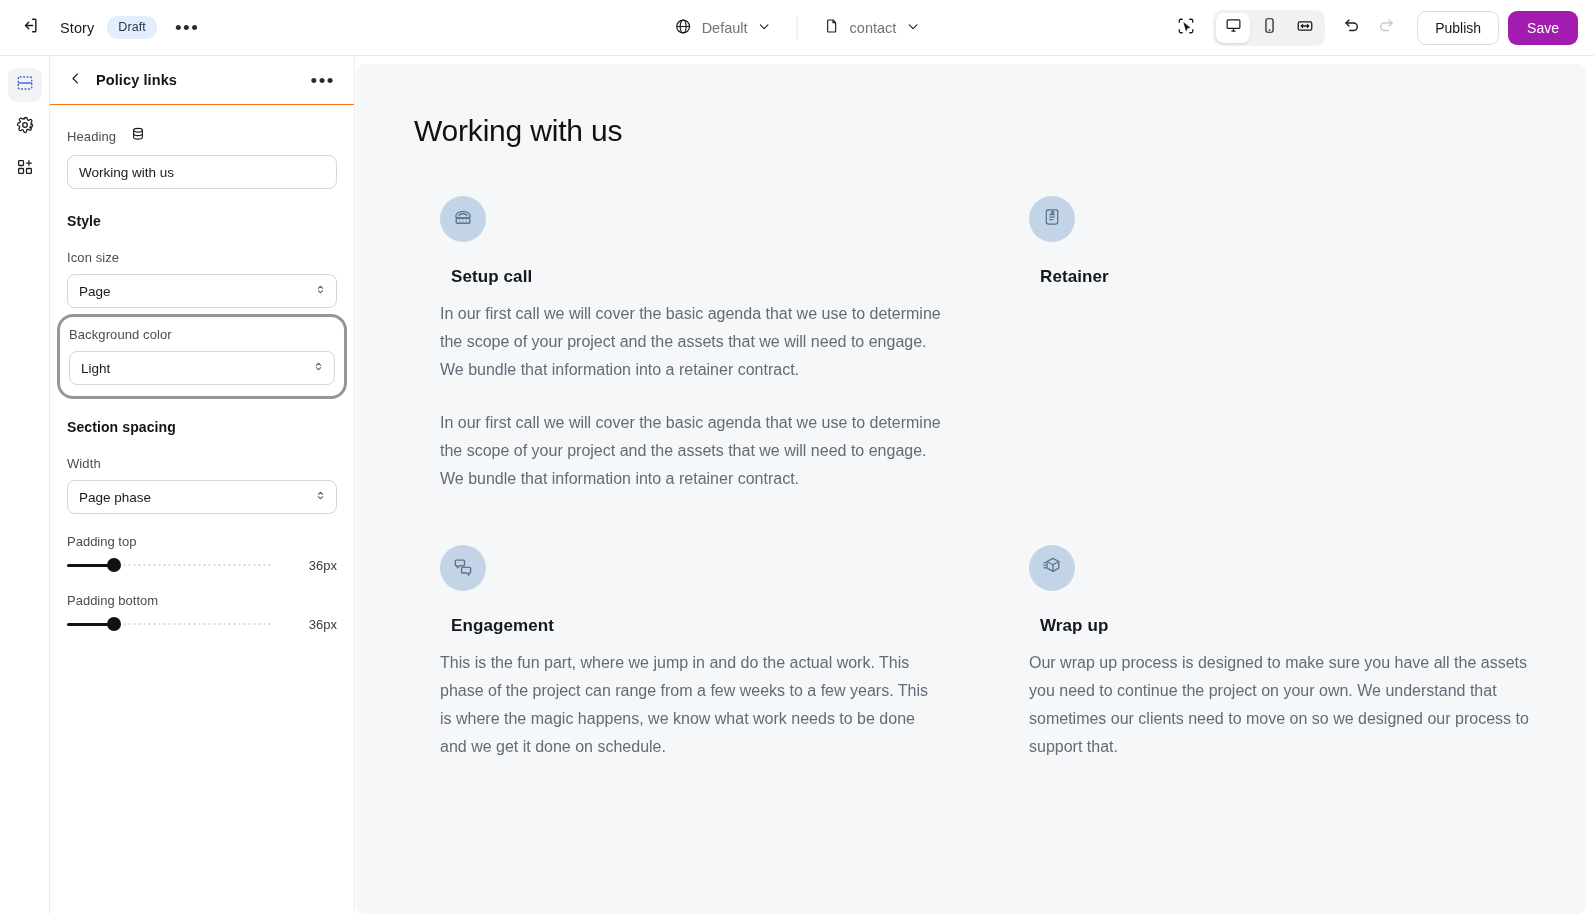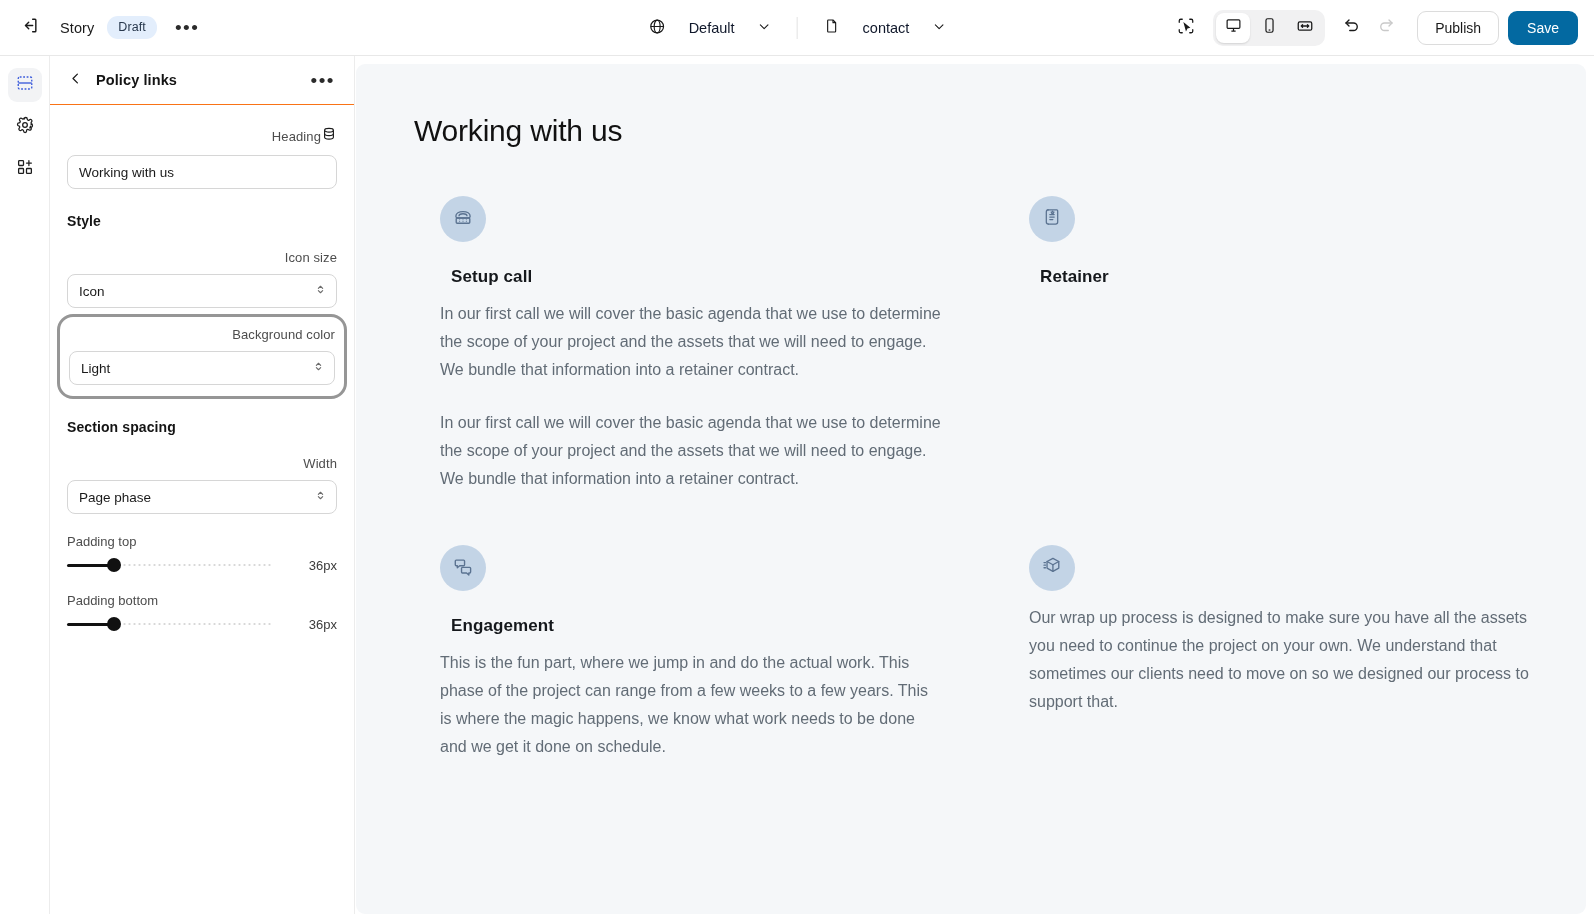--- a/index.html
+++ b/index.html
@@ -38,23 +38,23 @@
     margin-left: 14px; color: #2b2b2b; font-size: 19px; line-height: 10px;
     letter-spacing: 1.5px; cursor: pointer; padding: 6px 4px;
     display:flex; align-items:center;
   }
 
   #topbar-center {
     position: absolute; left: 50%; transform: translateX(-50%);
     display: flex; align-items: center; height: 56px;
   }
   .tb-select {
-    display: flex; align-items: center; gap: 23px;
+    display: flex; align-items: center; gap: 10px;
     padding: 6px 10px; border-radius: 7px; cursor: pointer;
-    font-size: 14.5px; color: #0f172a;
+    font-size: 14.5px; color: #737373;
   }
   .tb-divider {
     width: 1px; height: 22px; background: #e2e2e2; margin: 0 16px;
   }
 
   #topbar-right {
     position: absolute; right: 16px; display: flex; align-items: center; gap: 0;
   }
   #device-group {
     display: flex; align-items: center;
@@ -68,21 +68,21 @@
   .device-btn.active { background: #ffffff; box-shadow: 0 1px 2px rgba(0,0,0,.13); }
   .histbtn { width: 34px; height: 34px; display:flex; align-items:center; justify-content:center; cursor:pointer; border-radius:7px; }
   #publish-btn {
     margin-left: 14px;
     border: 1px solid #dcdcdc; background: #fff; color: #1a1a1a;
     font-size: 14px; padding: 8px 17px; border-radius: 9px; cursor: pointer;
     font-family: inherit;
   }
   #save-btn {
     margin-left: 9px;
-    border: none; background: #0369a1; color: #ffffff;
+    border: none; background: #a21caf; color: #ffffff;
     font-size: 14px; padding: 9px 19px; border-radius: 9px; cursor: pointer;
     font-family: inherit;
   }
 
   
   #rail {
     position: absolute; top: 56px; left: 0;
     width: 50px; height: 858px;
     background: #ffffff;
     border-right: 1px solid #ececec;
@@ -116,22 +116,22 @@
     margin-left: auto; color: #2b2b2b; font-size: 19px; line-height: 9px;
     letter-spacing: 1.5px; cursor: pointer; padding: 6px 2px;
     display:flex; align-items:center;
   }
   #panel-body { padding: 0 17px; }
 
   .field-label {
     font-size: 13px; color: #4d4d4d; letter-spacing: .1px;
   }
   .label-row {
-    display: flex; align-items: center; justify-content: flex-end;
-    margin-top: 21px; margin-bottom: 9px;
+    display: flex; align-items: center; justify-content: flex-start;
+    margin-top: 21px; margin-bottom: 9px; gap: 14px;
   }
   .text-input {
     width: 100%; height: 34px;
     border: 1px solid #d6d6d6; border-radius: 8px;
     font-size: 13.5px; color: #1a1a1a; padding: 0 11px;
     font-family: inherit; background: #fff; outline: none;
   }
 
   .section-title {
     font-size: 14px; font-weight: bold; color: #141414;
@@ -400,21 +400,21 @@
     <input class="text-input" type="text" value="Working with us" style="">
 
     
     <div class="section-title">Style</div>
 
     <div class="label-row">
       <span class="field-label">Icon size</span>
     </div>
     <div class="select-wrap">
       <div class="select-box">
-        <span>Icon</span>
+        <span>Page</span>
       </div>
       <span class="select-chev">
         <svg width="13" height="13" viewBox="0 0 24 24" fill="none" stroke="#6b6b6b" stroke-width="2" stroke-linecap="round" stroke-linejoin="round">
             <path d="M8 10l4-4 4 4M8 14l4 4 4-4"></path>
           </svg>
       </span>
     </div>
 
     
     <div id="bg-color-group">
@@ -532,18 +532,19 @@
         <div class="card-icon">
           <span>
             <svg width="22" height="22" viewBox="0 0 24 24" fill="none" stroke="#5b7391" stroke-width="1.45" stroke-linecap="round" stroke-linejoin="round">
               <path d="M13 3.6l6.4 3.5v7.2L13 17.8l-6.4-3.5V7.1z"></path>
               <path d="M6.6 7.1L13 10.6l6.4-3.5"></path>
                 <path d="M13 10.6v7.2"></path>
               <path d="M3.3 8.3h1.6M3.3 11.1h1.6M3.3 13.9h1.6"></path>
             </svg>
           </span>
         </div>
+        <div class="card-title">Wrap up</div>
         <p class="card-para">Our wrap up process is designed to make sure you have all the assets you need to continue the project on your own.  We understand that sometimes our clients need to move on so we designed our process to support that.</p>
       </div>
 
     </div>
   </div>
 </div>
 
 </body></html>

